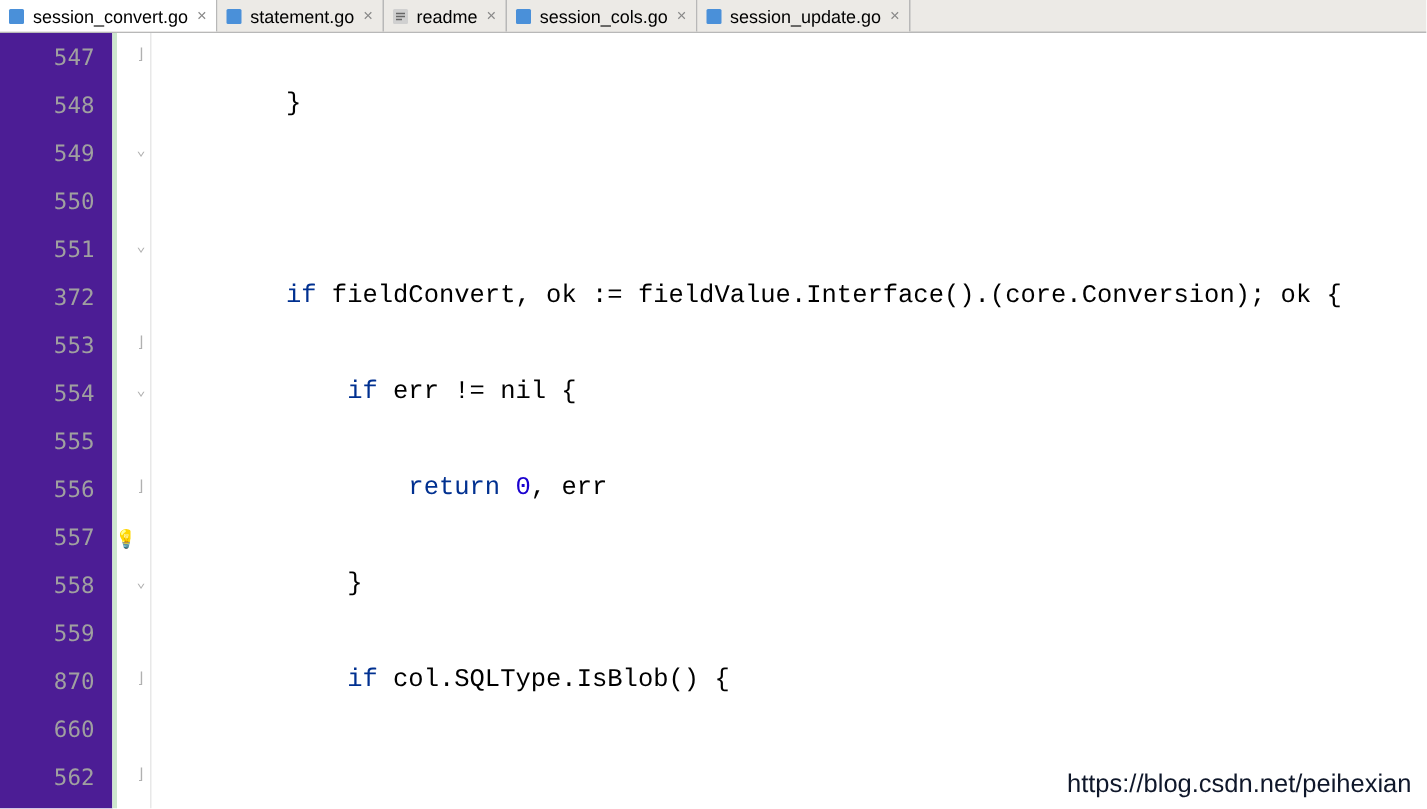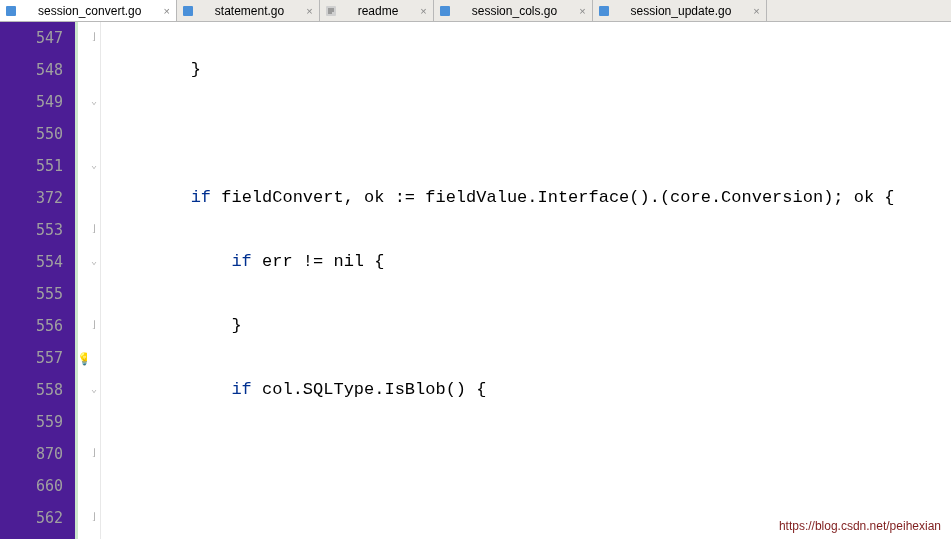--- a/index.html
+++ b/index.html
@@ -19,21 +19,21 @@
   border-bottom: 1px solid #b8b8b8;
   font-family: "Segoe UI", Tahoma, sans-serif;
   font-size: 12px;
 }
 .tab {
   display: flex;
   align-items: center;
   padding: 0 6px 0 4px;
   border-right: 1px solid #b8b8b8;
   background: #eceae6;
-  gap: 20px;
+  gap: 4px;
   cursor: pointer;
 }
 .tab.active { background: #fff; }
 .tab-icon { width: 14px; height: 14px; display: inline-flex; align-items: center; justify-content: center; }
 .tab-close { color: #888; font-size: 11px; margin-left: 2px; }
 .editor {
   display: flex;
   height: calc(100% - 22px);
 }
 .gutter {
@@ -86,23 +86,23 @@
   padding-left: 8px;
   position: relative;
 }
 .line { height: 32px; }
 .kw { color: #003090; font-weight: normal; }
 .num { color: #1a00cf; }
 .watermark {
   position: absolute;
   right: 10px;
   bottom: 6px;
-  color: #7f1d1d;
+  color: #0f172a;
   font-family: Arial, sans-serif;
-  font-size: 12px;
+  font-size: 17px;
   pointer-events: none;
 }
 </style>
 </head>
 <body>
 
 <div class="tabs">
   <div class="tab active">
     <span class="tab-icon">
       <svg width="12" height="12">
@@ -184,20 +184,21 @@
     <div class="fold-icon" style="top:299px;">⌋</div>
     <div class="fold-icon" style="top:363px;">⌄</div>
     <div class="fold-icon" style="top:427px;">⌋</div>
     <div class="fold-icon" style="top:491px;">⌋</div>
   </div>
   <div class="code">
 <div class="line">        <span>}</span></div>
 <div class="line"><span></span></div>
 <div class="line">        <span class="kw">if</span><span> fieldConvert, ok := fieldValue.Interface().(core.Conversion); ok {</span></div>
 <div class="line">            <span class="kw">if</span><span> err != nil {</span></div>
+<div class="line">                <span class="kw">return </span><span class="num">0</span><span>, err</span></div>
 <div class="line">            <span>}</span></div>
 <div class="line">            <span class="kw">if</span><span> col.SQLType.IsBlob() {</span></div>
 
 
 
 
 
 
 
 

